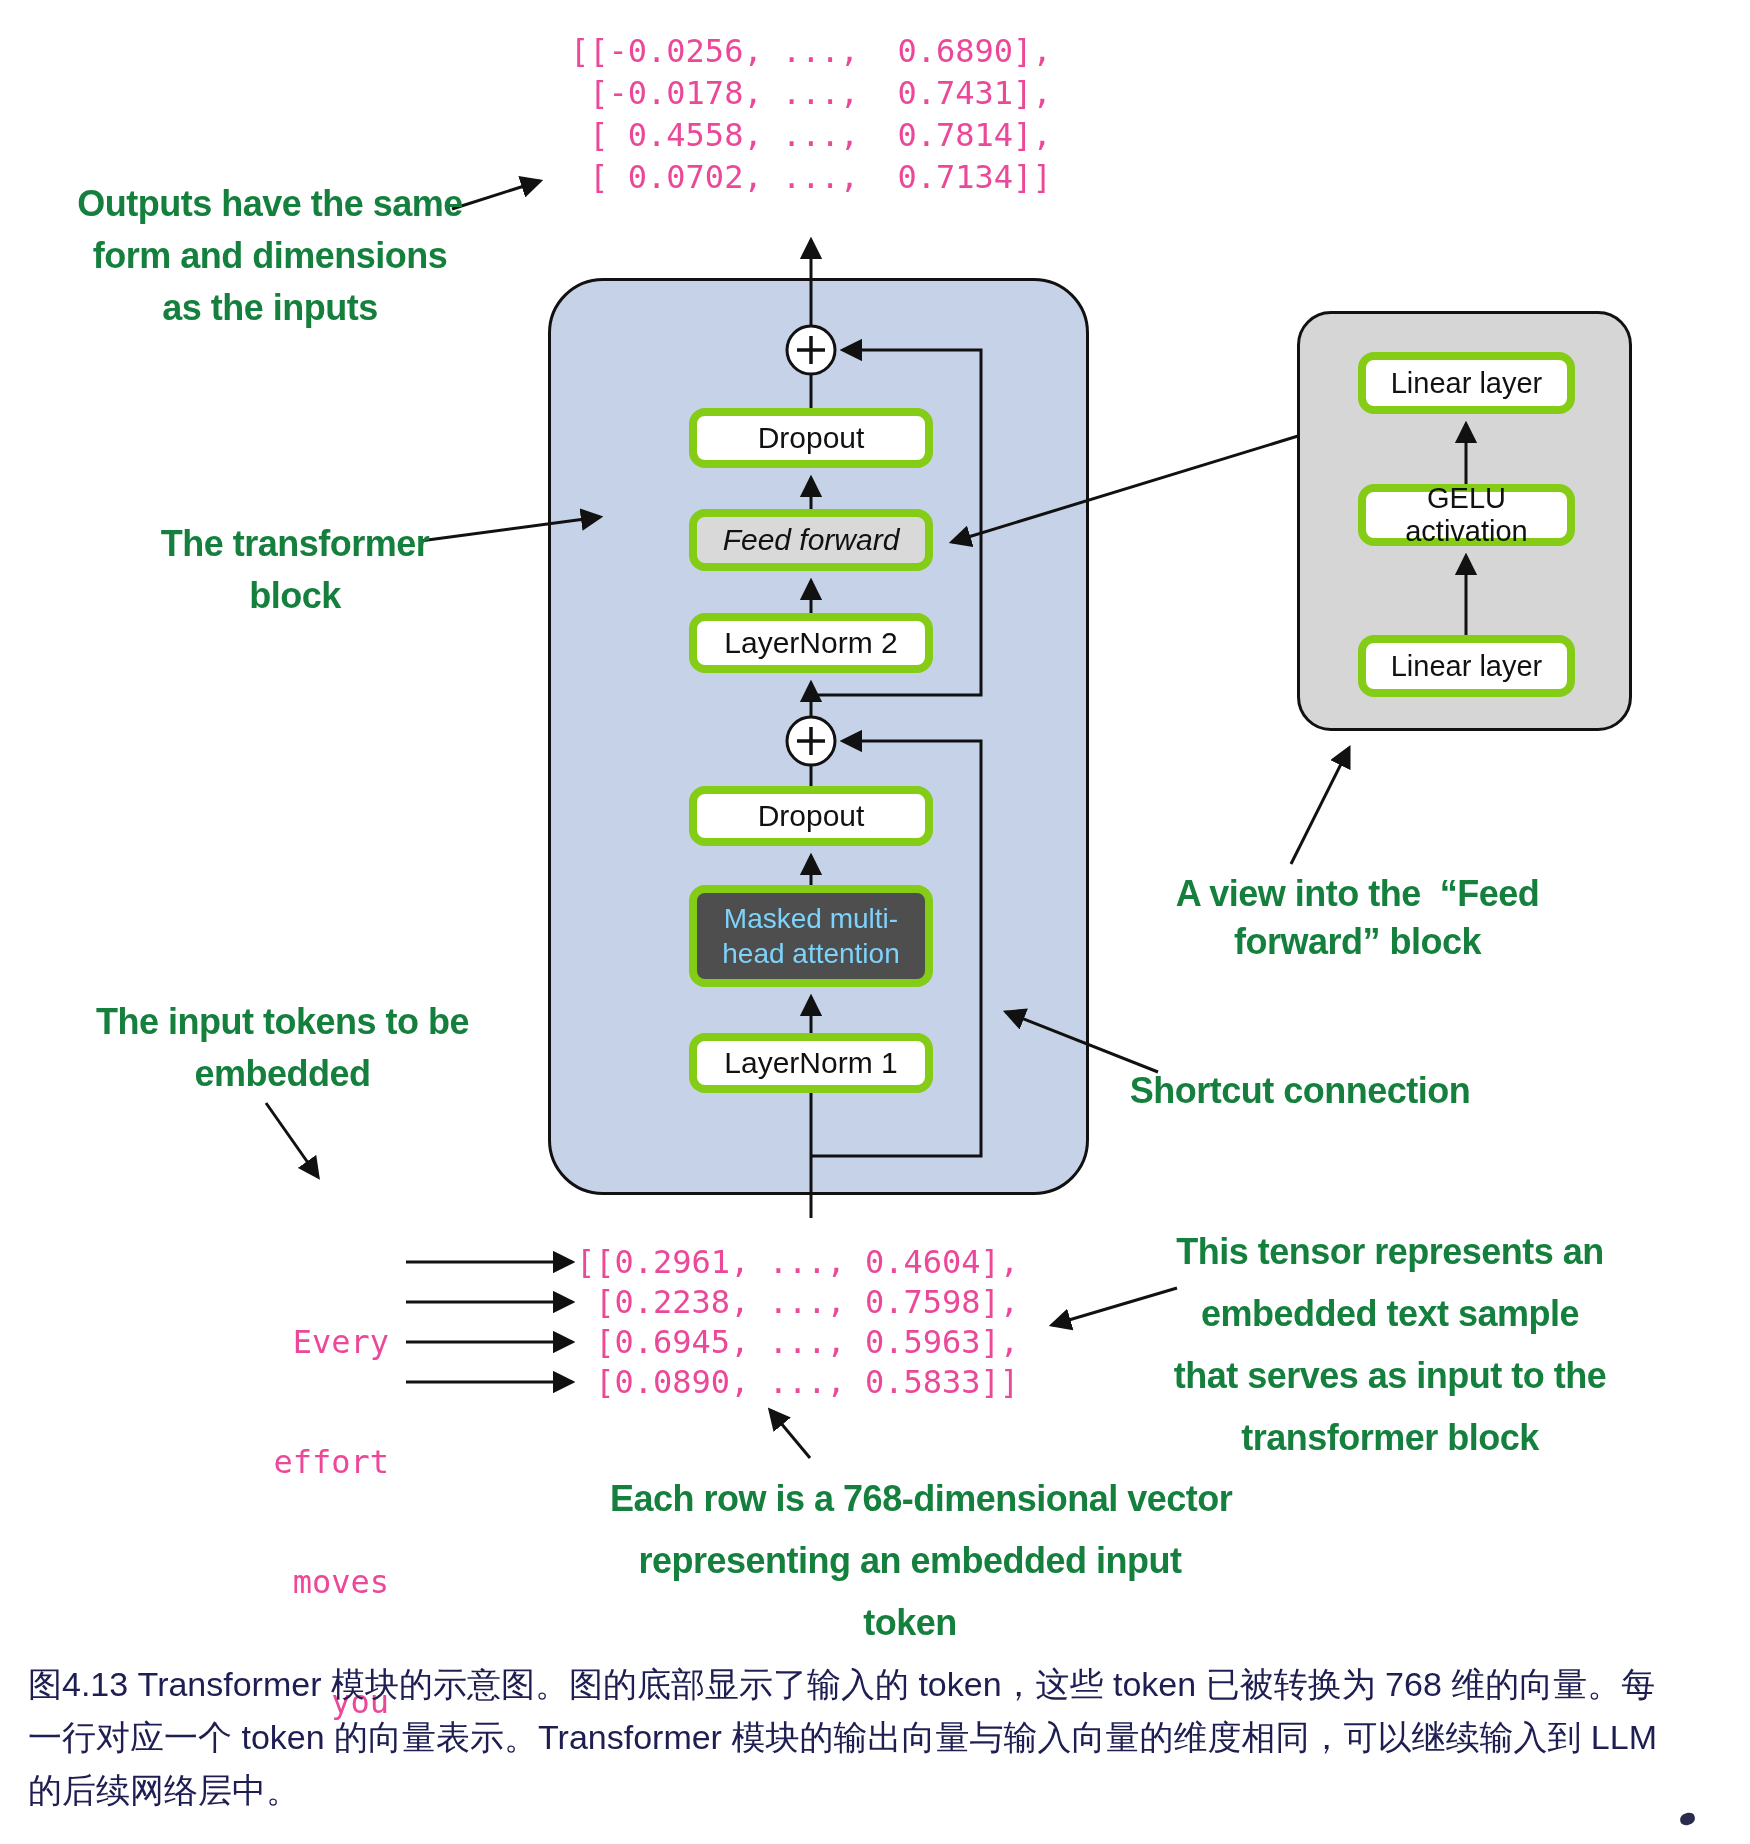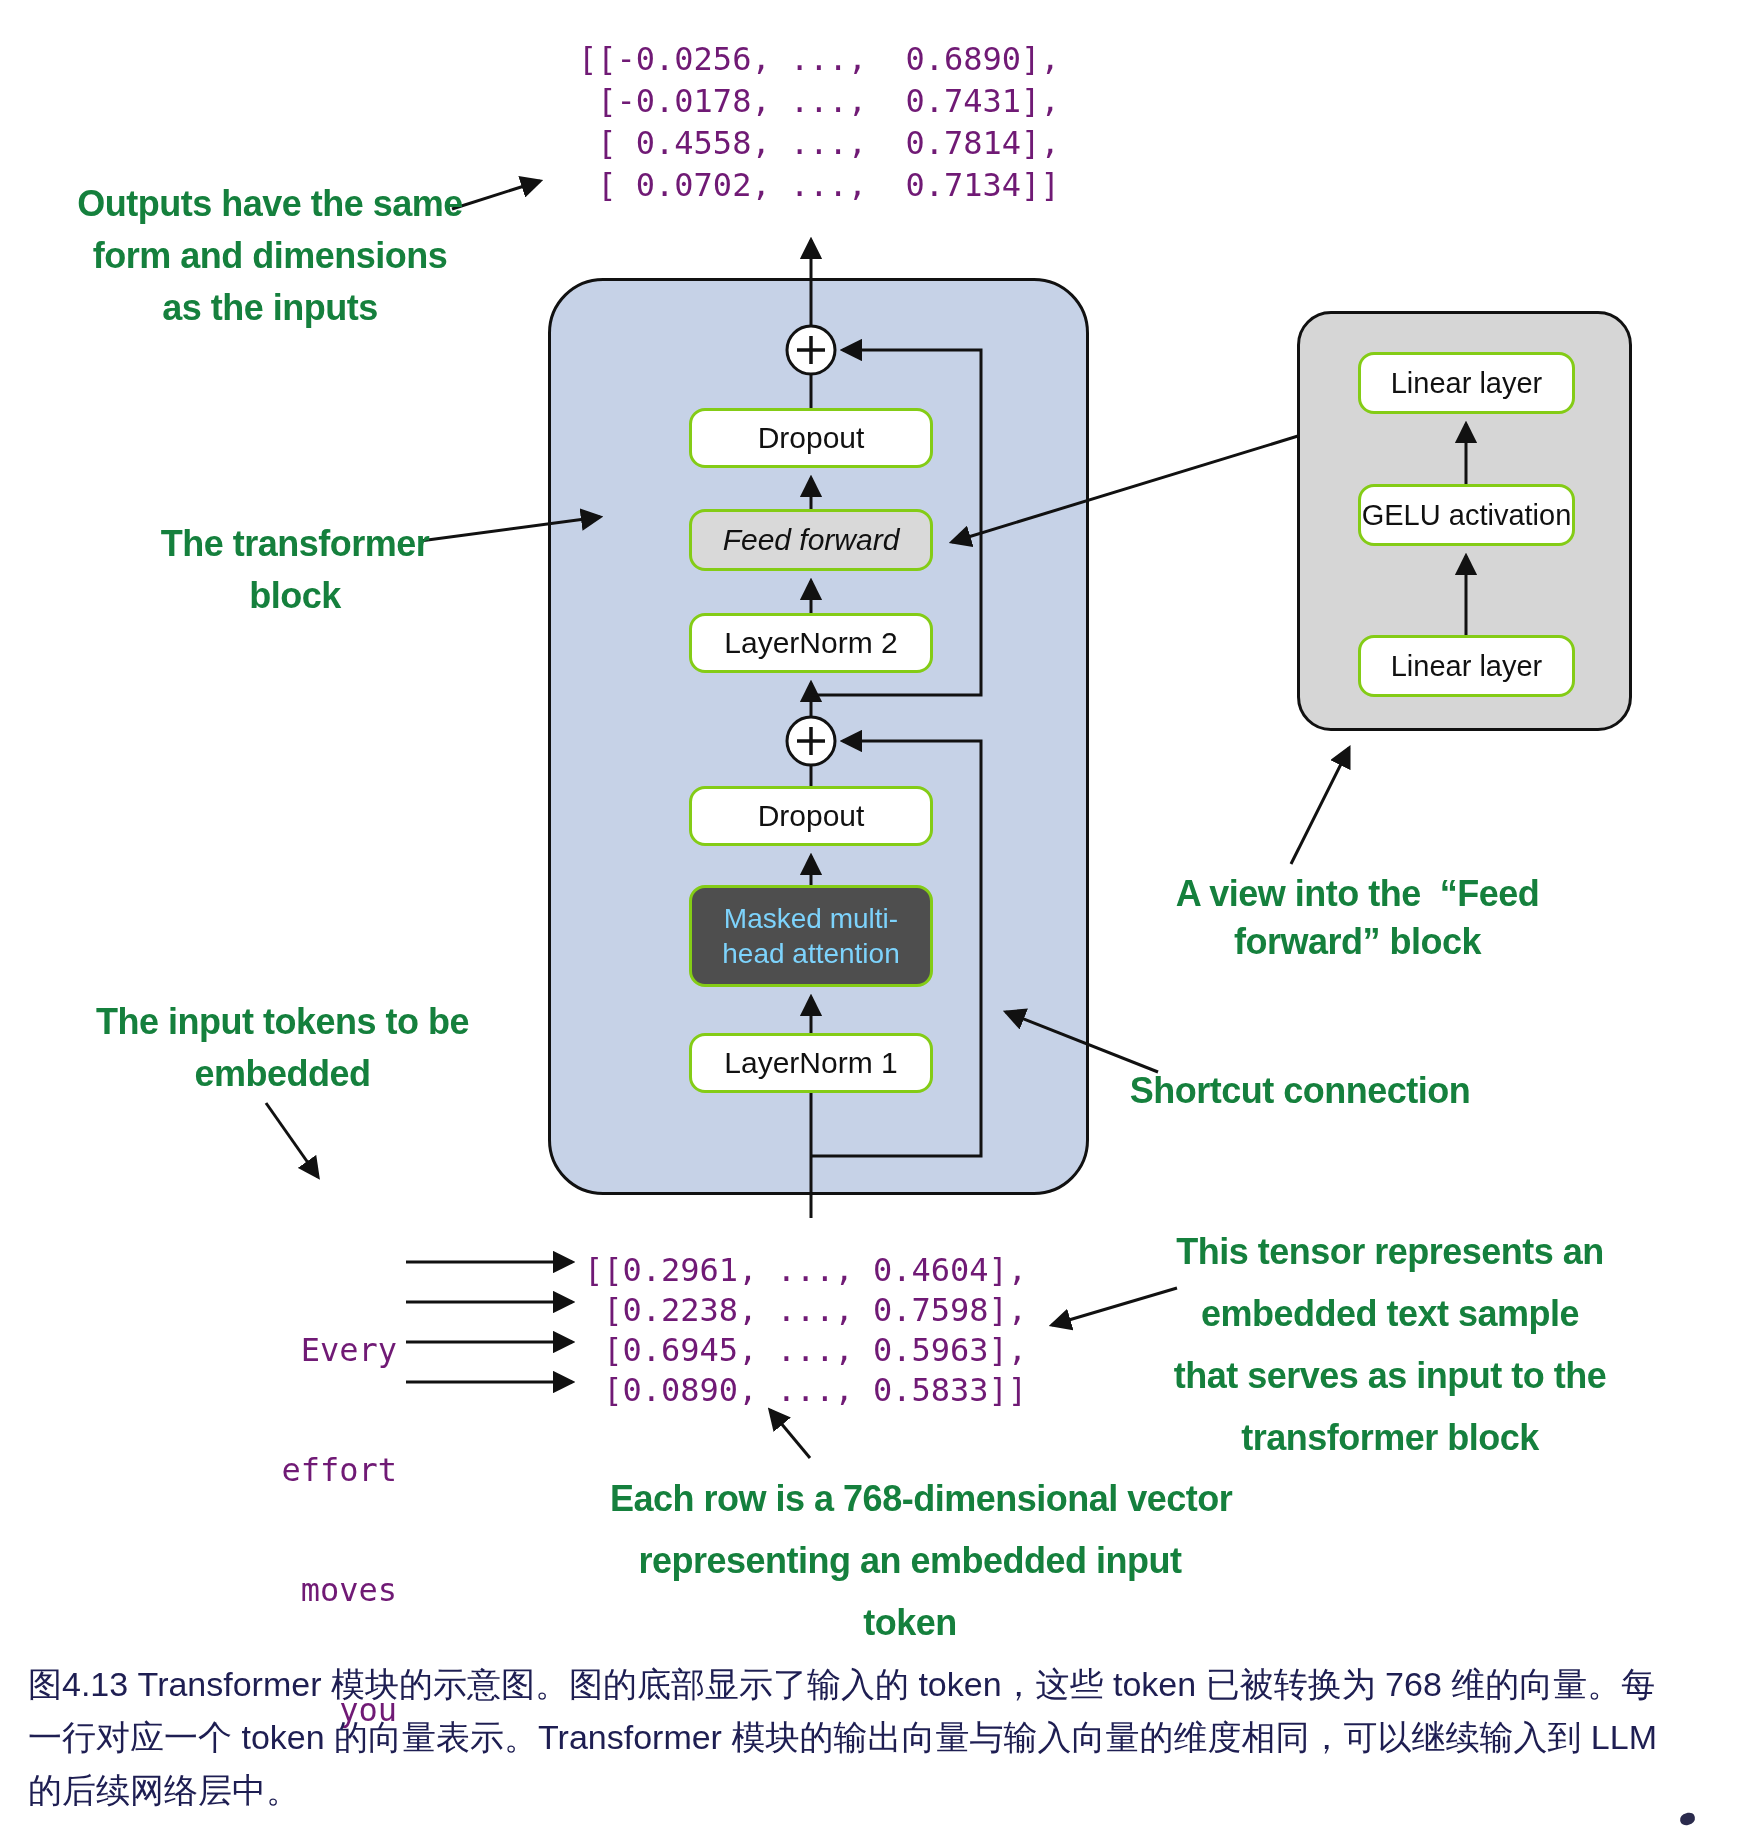--- a/index.html
+++ b/index.html
@@ -12,32 +12,32 @@
   .tblock{
     left:548px;top:278px;width:541px;height:917px;
     background:#c6d2e7;border:3px solid #111;border-radius:55px;box-sizing:border-box;
   }
   .ffdetail{
     left:1297px;top:311px;width:335px;height:420px;
     background:#d6d6d6;border:3px solid #111;border-radius:34px;box-sizing:border-box;
   }
   
   .node{
-    position:absolute;box-sizing:border-box;background:#fff;border:3px solid #84cc16;
+    position:absolute;box-sizing:border-box;background:#fff;border:8px solid #84cc16;
     border-radius:16px;display:flex;align-items:center;justify-content:center;
     font-size:30px;color:#111;text-align:center;z-index:5;
   }
   .main-node{left:689px;width:244px;height:60px;}
   .gray-node{background:#d9d9d9;font-style:italic;}
   .dark-node{background:#4e4e4e;color:#7dd3fc;font-size:28px;line-height:1.25;padding:0 10px;}
   .detail-node{left:1358px;width:217px;height:62px;font-size:29px;}
   
   .mono{
     font-family:"DejaVu Sans Mono","Liberation Mono",monospace;
-    font-size:32px;color:#701a75;margin:8px;white-space:pre;z-index:6;
+    font-size:32px;color:#ec4899;margin:0;white-space:pre;z-index:6;
   }
   
   .note{
     font-weight:bold;font-size:36px;color:#15803d;text-align:center;
     white-space:pre;z-index:6;letter-spacing:-0.5px;
   }
   .lh52{line-height:52px;}
   .lh48{line-height:48px;text-align:center;}
   .lh62{line-height:62px;}
   

